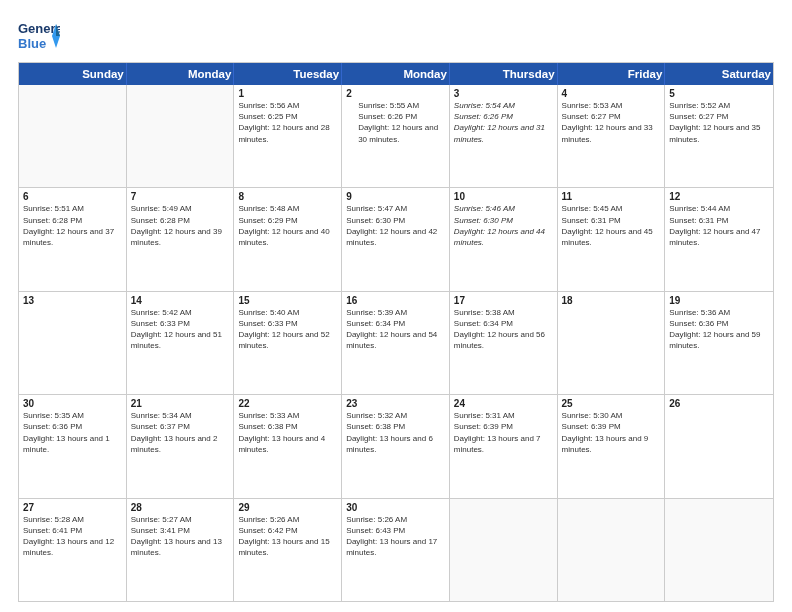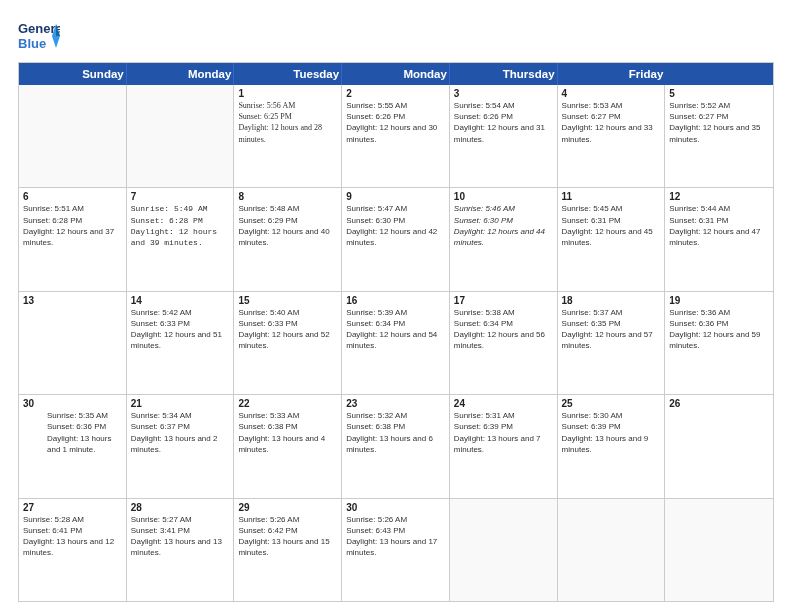--- a/index.html
+++ b/index.html
@@ -113,40 +113,41 @@
     </div>
   </div>
   <div class="calendar">
     <div class="cal-header-row" id="cal-header">
         <div class="cal-header-cell">Sunday</div>
         <div class="cal-header-cell">Monday</div>
         <div class="cal-header-cell">Tuesday</div>
         <div class="cal-header-cell">Monday</div>
         <div class="cal-header-cell">Thursday</div>
         <div class="cal-header-cell">Friday</div>
+        <div class="cal-header-cell">Saturday</div>
       </div>
     <div class="cal-body" id="cal-body">
         <div class="cal-week">
           <div class="cal-cell empty"></div>
           <div class="cal-cell empty"></div>
           <div class="cal-cell">
             <div class="day-num">1</div>
-            <div class="day-info" style="white-space: pre-line; font-family: Liberation Serif, serif;">Sunrise: 5:56 AM
+            <div class="day-info" style="white-space: pre-line;">Sunrise: 5:56 AM
 Sunset: 6:25 PM
 Daylight: 12 hours and 28 minutes.</div>
           </div>
           <div class="cal-cell">
             <div class="day-num">2</div>
-            <div class="day-info" style="white-space: pre-line;">Sunrise: 5:55 AM
+            <div class="day-info" style="white-space: pre-line; margin-left: 12px;">Sunrise: 5:55 AM
 Sunset: 6:26 PM
 Daylight: 12 hours and 30 minutes.</div>
           </div>
           <div class="cal-cell">
             <div class="day-num">3</div>
-            <div class="day-info" style="white-space: pre-line;">Sunrise: 5:54 AM
+            <div class="day-info" style="white-space: pre-line; font-style: italic;">Sunrise: 5:54 AM
 Sunset: 6:26 PM
 Daylight: 12 hours and 31 minutes.</div>
           </div>
           <div class="cal-cell">
             <div class="day-num">4</div>
             <div class="day-info" style="white-space: pre-line;">Sunrise: 5:53 AM
 Sunset: 6:27 PM
 Daylight: 12 hours and 33 minutes.</div>
           </div>
           <div class="cal-cell">
@@ -158,21 +159,21 @@
         </div>
         <div class="cal-week">
           <div class="cal-cell">
             <div class="day-num">6</div>
             <div class="day-info" style="white-space: pre-line;">Sunrise: 5:51 AM
 Sunset: 6:28 PM
 Daylight: 12 hours and 37 minutes.</div>
           </div>
           <div class="cal-cell">
             <div class="day-num">7</div>
-            <div class="day-info" style="white-space: pre-line; font-family: Liberation Mono, monospace;">Sunrise: 5:49 AM
+            <div class="day-info" style="white-space: pre-line;">Sunrise: 5:49 AM
 Sunset: 6:28 PM
 Daylight: 12 hours and 39 minutes.</div>
           </div>
           <div class="cal-cell">
             <div class="day-num">8</div>
             <div class="day-info" style="white-space: pre-line;">Sunrise: 5:48 AM
 Sunset: 6:29 PM
 Daylight: 12 hours and 40 minutes.</div>
           </div>
           <div class="cal-cell">
@@ -223,35 +224,32 @@
 Daylight: 12 hours and 54 minutes.</div>
           </div>
           <div class="cal-cell">
             <div class="day-num">17</div>
             <div class="day-info" style="white-space: pre-line;">Sunrise: 5:38 AM
 Sunset: 6:34 PM
 Daylight: 12 hours and 56 minutes.</div>
           </div>
           <div class="cal-cell">
             <div class="day-num">18</div>
-            <div class="day-info" style="white-space: pre-line;">Sunrise: 5:37 AM
-Sunset: 6:35 PM
-Daylight: 12 hours and 57 minutes.</div>
           </div>
           <div class="cal-cell">
             <div class="day-num">19</div>
             <div class="day-info" style="white-space: pre-line;">Sunrise: 5:36 AM
 Sunset: 6:36 PM
 Daylight: 12 hours and 59 minutes.</div>
           </div>
         </div>
         <div class="cal-week">
           <div class="cal-cell">
             <div class="day-num">30</div>
-            <div class="day-info" style="white-space: pre-line; margin-left: 24px;">Sunrise: 5:35 AM
+            <div class="day-info" style="white-space: pre-line;">Sunrise: 5:35 AM
 Sunset: 6:36 PM
 Daylight: 13 hours and 1 minute.</div>
           </div>
           <div class="cal-cell">
             <div class="day-num">21</div>
             <div class="day-info" style="white-space: pre-line;">Sunrise: 5:34 AM
 Sunset: 6:37 PM
 Daylight: 13 hours and 2 minutes.</div>
           </div>
           <div class="cal-cell">

